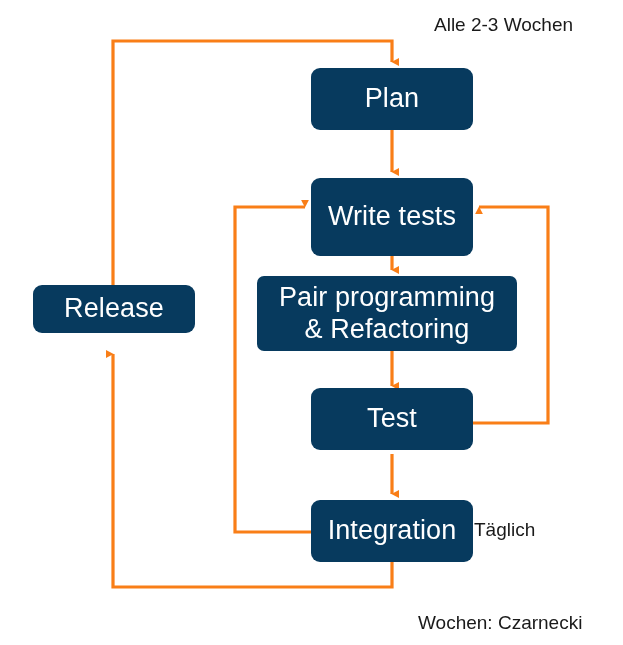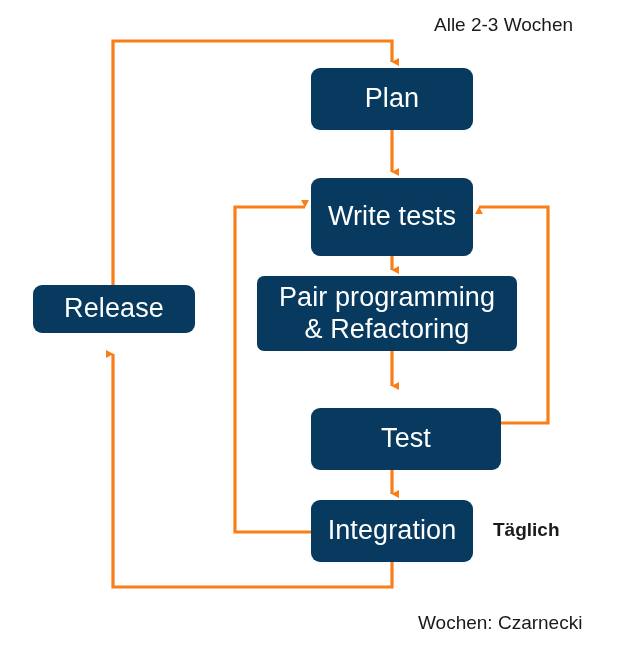--- a/index.html
+++ b/index.html
@@ -41,33 +41,33 @@
   .node-label {
     font-size: 27px;
     font-weight: 400;
     color: #ffffff;
     letter-spacing: 0.1px;
     white-space: pre-line;
   }
   .node-plan        { left: 311px; top: 68px;  width: 162px; height: 62px; }
   .node-write-tests { left: 311px; top: 178px; width: 162px; height: 78px; }
   .node-pair        { left: 257px; top: 276px; width: 260px; height: 75px; border-radius: 7px; }
-  .node-test        { left: 311px; top: 408px; width: 190px; height: 62px; text-align: right; }
+  .node-test        { left: 311px; top: 388px; width: 162px; height: 62px; text-align: right; }
   .node-integration { left: 311px; top: 500px; width: 162px; height: 62px; text-align: center; }
   .node-release     { left: 33px;  top: 285px; width: 162px; height: 48px; }
 
   .annotation {
     position: absolute;
     font-size: 19px;
     color: #1a1a1a;
     white-space: nowrap;
     z-index: 4;
   }
   .ann-cadence { left: 434px; top: 14px; }
-  .ann-daily   { left: 493px; top: 519px; font-weight: bold; }
+  .ann-daily   { left: 474px; top: 519px; }
   .ann-source  { left: 418px; top: 612px; }
 </style>
 </head>
 <body>
 
 <div id="canvas">
 
   <svg class="flow-svg" viewBox="0 0 623 645">
     <defs>
       <marker id="arrowDown" markerWidth="9" markerHeight="9" refX="4.5" refY="7.6" orient="auto" markerUnits="userSpaceOnUse">

